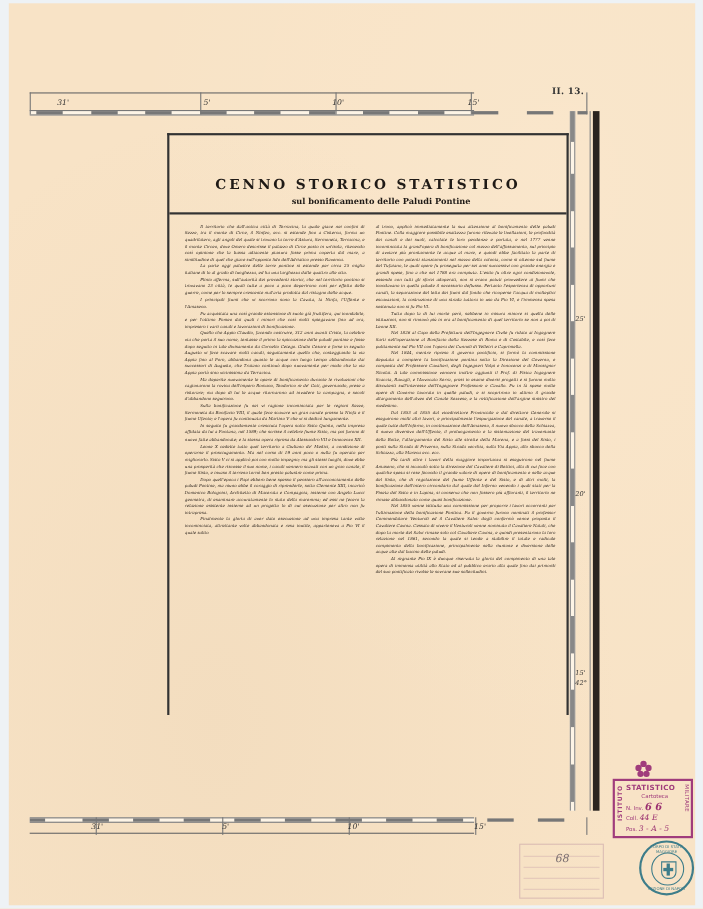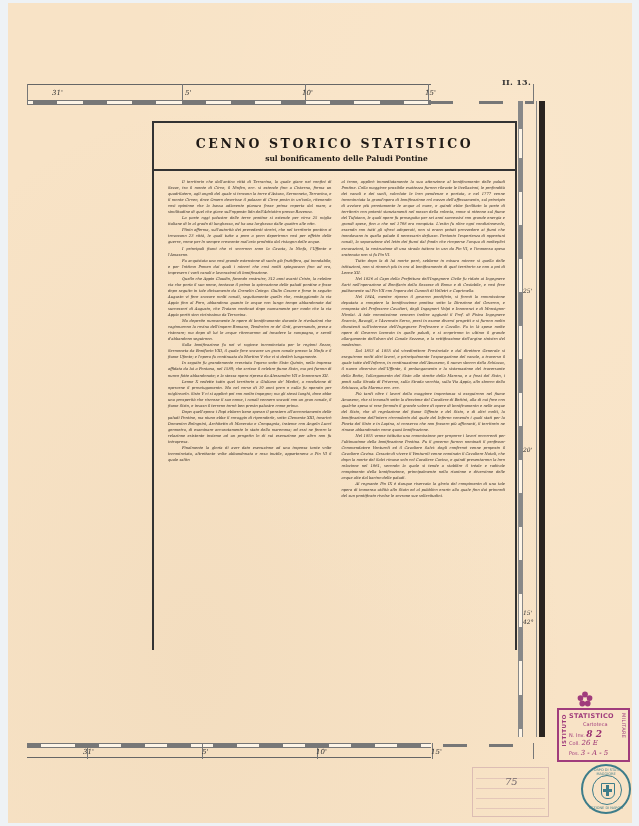--- a/index.html
+++ b/index.html
@@ -13,21 +13,21 @@
   .hbar .seg{position:absolute;top:0;height:3px;background:#777;}
   .tick{position:absolute;width:1px;background:#777;}
   .deg{position:absolute;font-size:7px;font-style:italic;color:#333;}
   .vscale{position:absolute;left:518px;top:101px;height:636px;width:24px;}
   .vbar{position:absolute;left:0;top:0;width:3px;height:100%;border-left:1px solid #888;border-right:1px solid #888;background:#fdf4e6;}
   .vbar .seg{position:absolute;left:0;width:3px;background:#888;}
   .vline{position:absolute;left:18px;top:0;width:1px;height:100%;background:#888;}
   .vthick{position:absolute;left:539px;top:101px;width:6px;height:636px;background:#2a2420;}
   .vdeg{position:absolute;left:5px;font-size:6px;font-style:italic;color:#333;}
   .box{position:absolute;left:152px;top:121px;width:361px;height:527px;border-left:2px solid #333;border-right:2px solid #333;border-top:2px solid #333;}
-  .box-head{height:46px;border-bottom:2px solid #333;text-align:center;}
+  .box-head{height:46px;border-bottom:2px solid #333;text-align:center;margin-top:24px;}
   .title{font-family:"DejaVu Serif",serif;font-weight:bold;font-size:12.5px;letter-spacing:2.6px;color:#1f1a16;padding-top:13px;}
   .subtitle{font-family:"DejaVu Serif",serif;font-weight:bold;font-size:7.5px;color:#1f1a16;margin-top:3px;padding-left:24px;}
   .cols{display:flex;gap:10px;padding:8px 10px 0 14px;}
   .col{flex:1;font-family:"DejaVu Serif",serif;font-style:italic;font-size:3.7px;line-height:6.05px;color:#2a221c;text-align:justify;}
   .col p{margin:0;text-indent:14px;}
   .stamp-flower{position:absolute;left:576px;top:690px;width:18px;height:18px;}
   .igm{position:absolute;left:557px;top:708px;width:69px;height:50px;border:2px solid #a03c7c;color:#a03c7c;font-family:"DejaVu Sans",sans-serif;}
   .igm .lv{position:absolute;left:2px;top:4px;font-size:5.5px;font-weight:bold;writing-mode:vertical-rl;transform:rotate(180deg);letter-spacing:0.5px;}
   .igm .rv{position:absolute;right:1px;top:3px;font-size:5px;writing-mode:vertical-rl;letter-spacing:0.3px;}
   .igm .top{position:absolute;left:10px;top:2px;font-size:6.5px;font-weight:bold;letter-spacing:0.3px;}
@@ -159,42 +159,42 @@
         <p>Al regnante Pio IX è dunque riservata la gloria del compimento di una tale opera di immensa utilità allo Stato ed al pubblico erario alla quale fino dai primordi del suo pontificato rivolse le sovrane sue sollecitudini.</p>
       </div>
     </div>
   </div>
 
   <div class="faint" style="left:464px;top:764px;">
     <span class="l" style="top:10px;"></span>
     <span class="l" style="top:20px;"></span>
     <span class="l" style="top:30px;"></span>
     <span class="l" style="top:40px;"></span>
-    <span class="hw">75</span>
+    <span class="hw">68</span>
   </div>
 </div>
 
 <svg class="stamp-flower" viewBox="0 0 20 20">
   <g fill="#a03c7c">
     <circle cx="10" cy="5" r="3.2"></circle>
     <circle cx="15" cy="9" r="3.2"></circle>
     <circle cx="13" cy="15" r="3.2"></circle>
     <circle cx="7" cy="15" r="3.2"></circle>
     <circle cx="5" cy="9" r="3.2"></circle>
   </g>
   <circle cx="10" cy="10.5" r="2" fill="#f8e3c6"></circle>
 </svg>
 
 <div class="igm">
   <span class="lv">ISTITUTO</span>
   <span class="top">STATISTICO</span>
   <span class="rv">MILITARE</span>
   <span class="row r1" style="left:24px;">Cartoteca</span>
-  <span class="row r2"><span>N. Inv.</span> <b class="hw" style="font-size:9px;">8 2</b></span>
-  <span class="row r3"><span>Coll.</span> <span class="hw" style="font-size:7px;">26 E</span></span>
+  <span class="row r2"><span>N. Inv.</span> <b class="hw" style="font-size:9px;">6 6</b></span>
+  <span class="row r3"><span>Coll.</span> <span class="hw" style="font-size:7px;">44 E</span></span>
   <span class="row r4"><span>Pos.</span> <span class="hw" style="font-size:7px;">3 - A - 5</span></span>
 </div>
 
 <div class="seal">
   <div class="ring-t">CORPO DI STATO MAGGIORE</div>
   <div class="inner"></div>
   <div class="cross"></div>
   <div class="ring-b">SEZIONE DI NAPOLI</div>
 </div>
 

